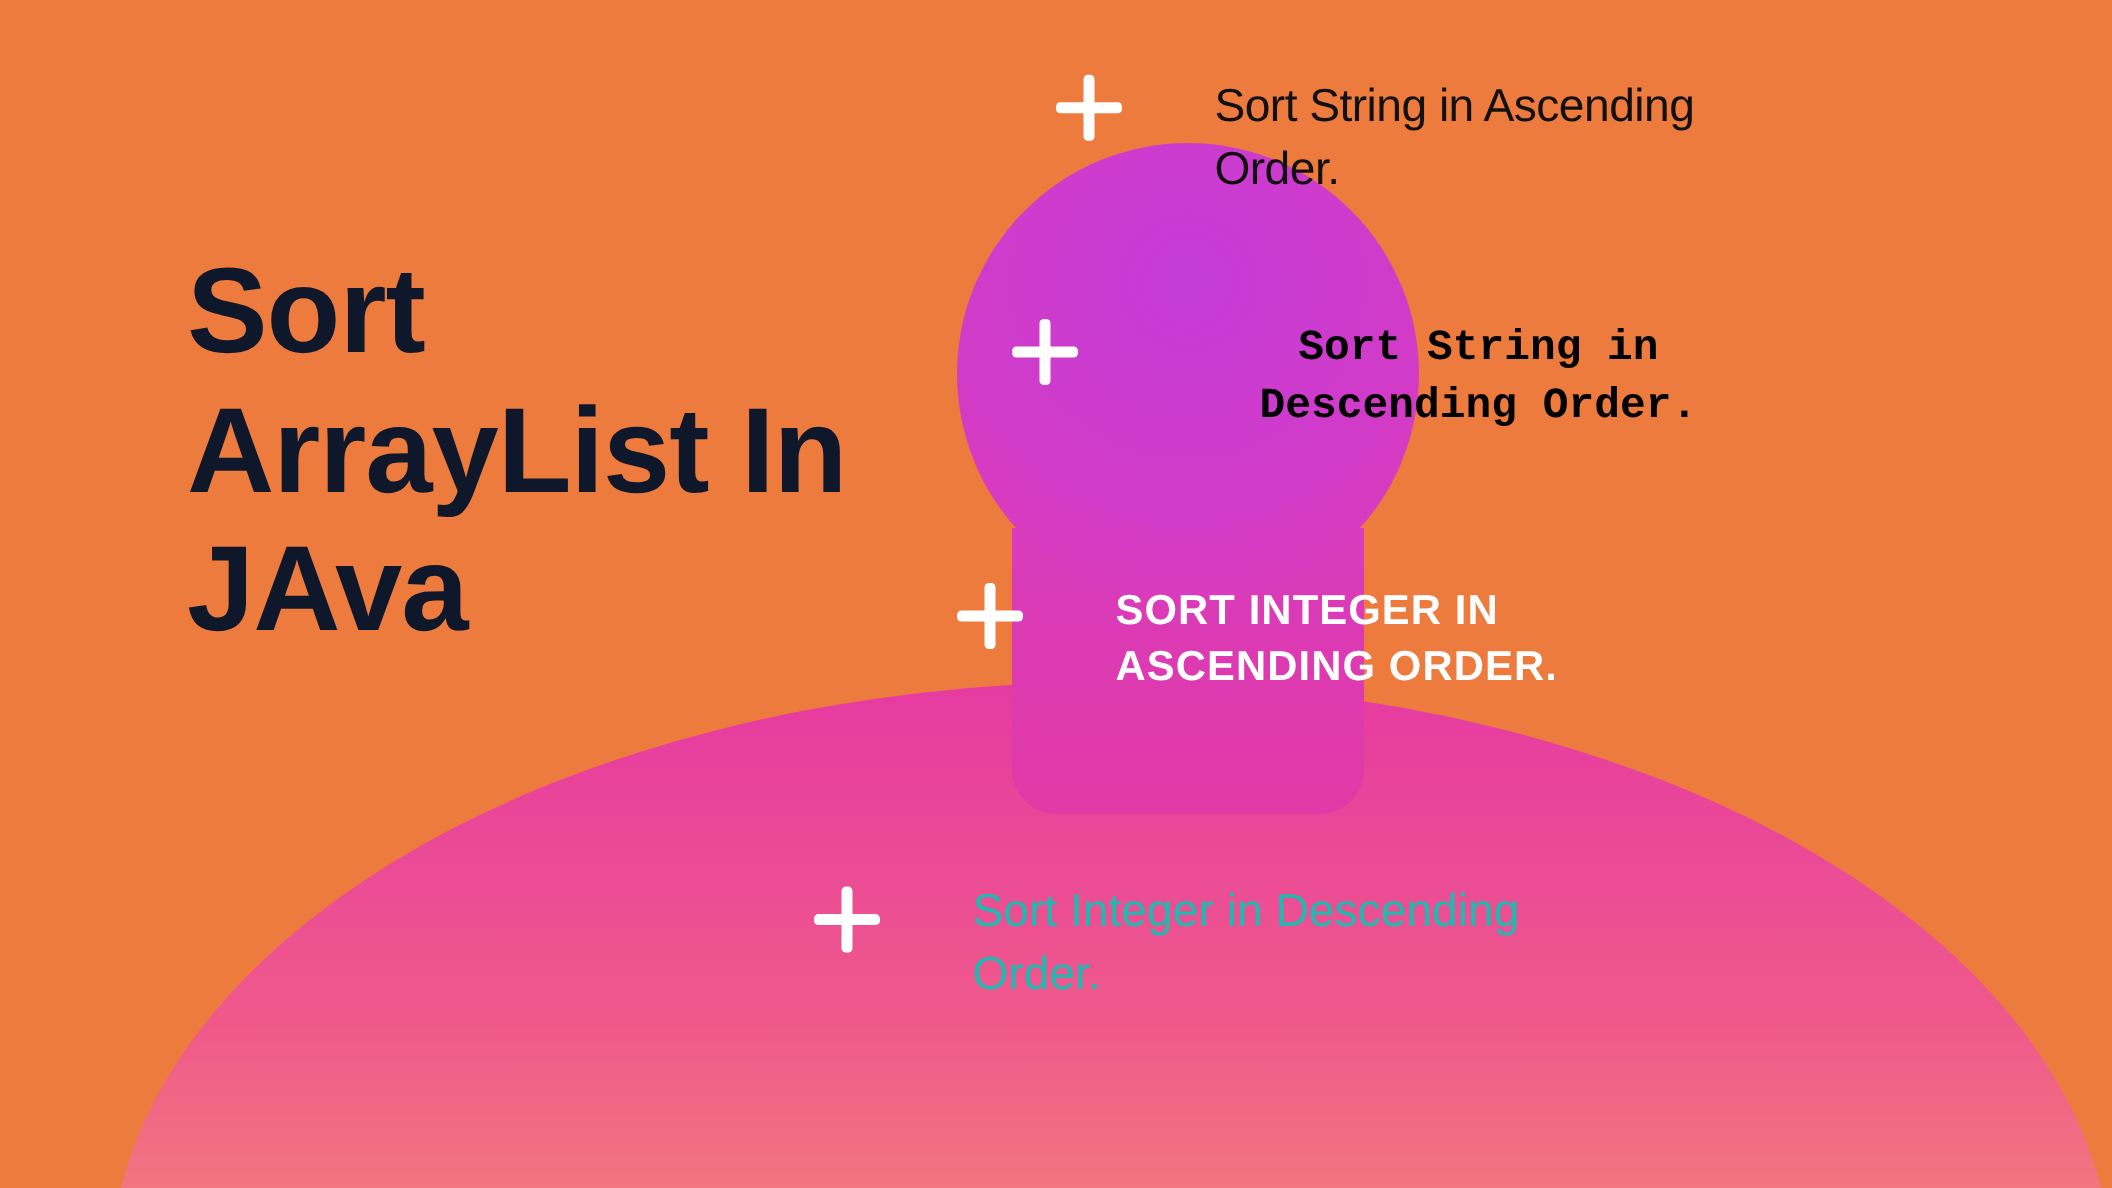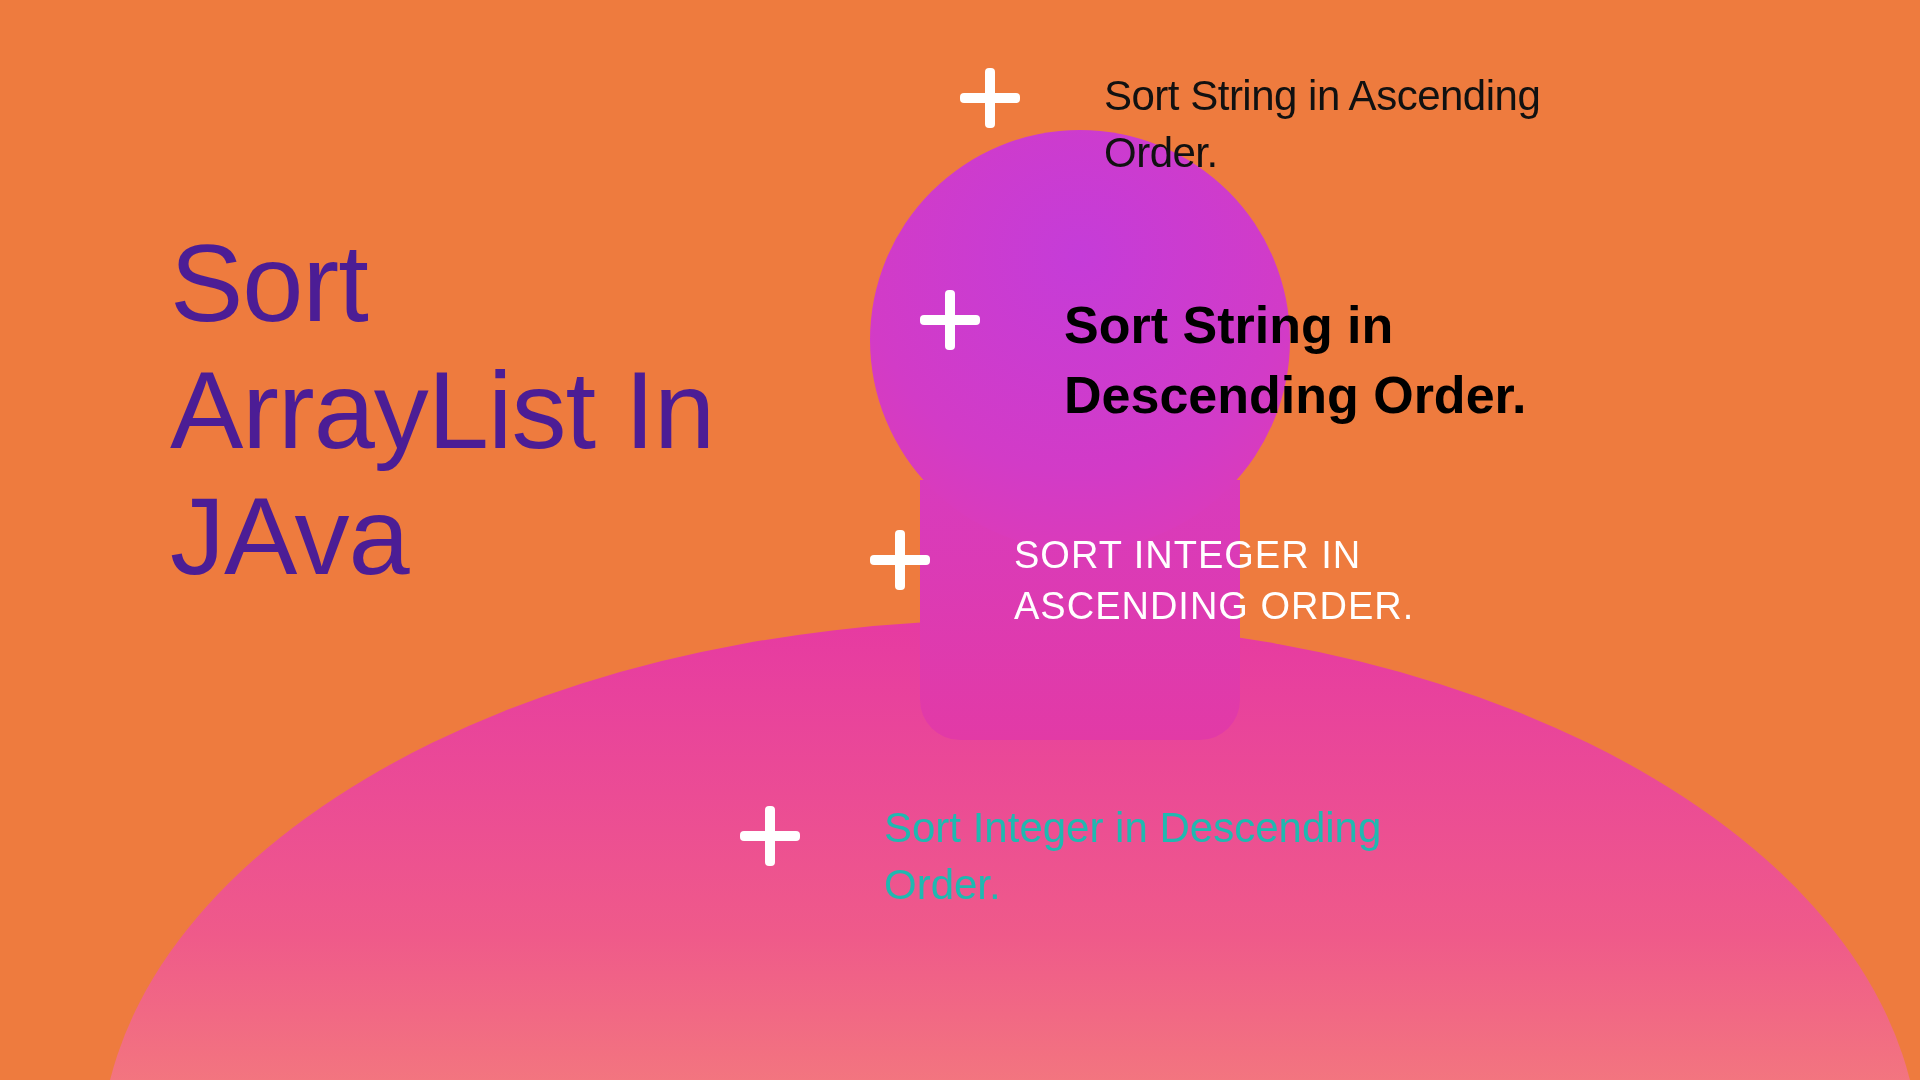--- a/index.html
+++ b/index.html
@@ -45,23 +45,23 @@
     height: 260px;
     background: linear-gradient(to bottom, #d83bbd 0%, #e23aa6 100%);
     border-radius: 0 0 40px 40px;
   }
 
   
   .title {
     position: absolute;
     left: 170px;
     top: 220px;
-    color: #4c1d95;
+    color: #0f172a;
     font-size: 110px;
-    font-weight: 400;
+    font-weight: 700;
     line-height: 1.15;
     letter-spacing: -1px;
   }
 
   
   .item {
     position: absolute;
     display: flex;
     align-items: flex-start;
     gap: 84px;
@@ -99,28 +99,29 @@
   
   .i1 .label {
     color: #111111;
     font-family: "Helvetica Neue", Arial, sans-serif;
     font-weight: 300;
     font-stretch: condensed;
     letter-spacing: -0.5px;
   }
   .i2 .label {
     color: #000000;
-    font-family: Liberation Sans, sans-serif;
+    font-family: Liberation Mono, monospace;
     font-weight: 700;
-    font-size: 52px;
+    font-size: 39px;
+    text-align: center;
   }
   .i3 .label {
     color: #ffffff;
     font-family: Arial, Helvetica, sans-serif;
-    font-weight: 400;
+    font-weight: 700;
     text-transform: uppercase;
     letter-spacing: 1px;
     font-size: 38px;
   }
   .i4 .label {
     color: #1fb9b0;
     font-family: Arial, Helvetica, sans-serif;
     font-weight: 400;
   }
   .i4 .plus { margin-top: 6px; }

